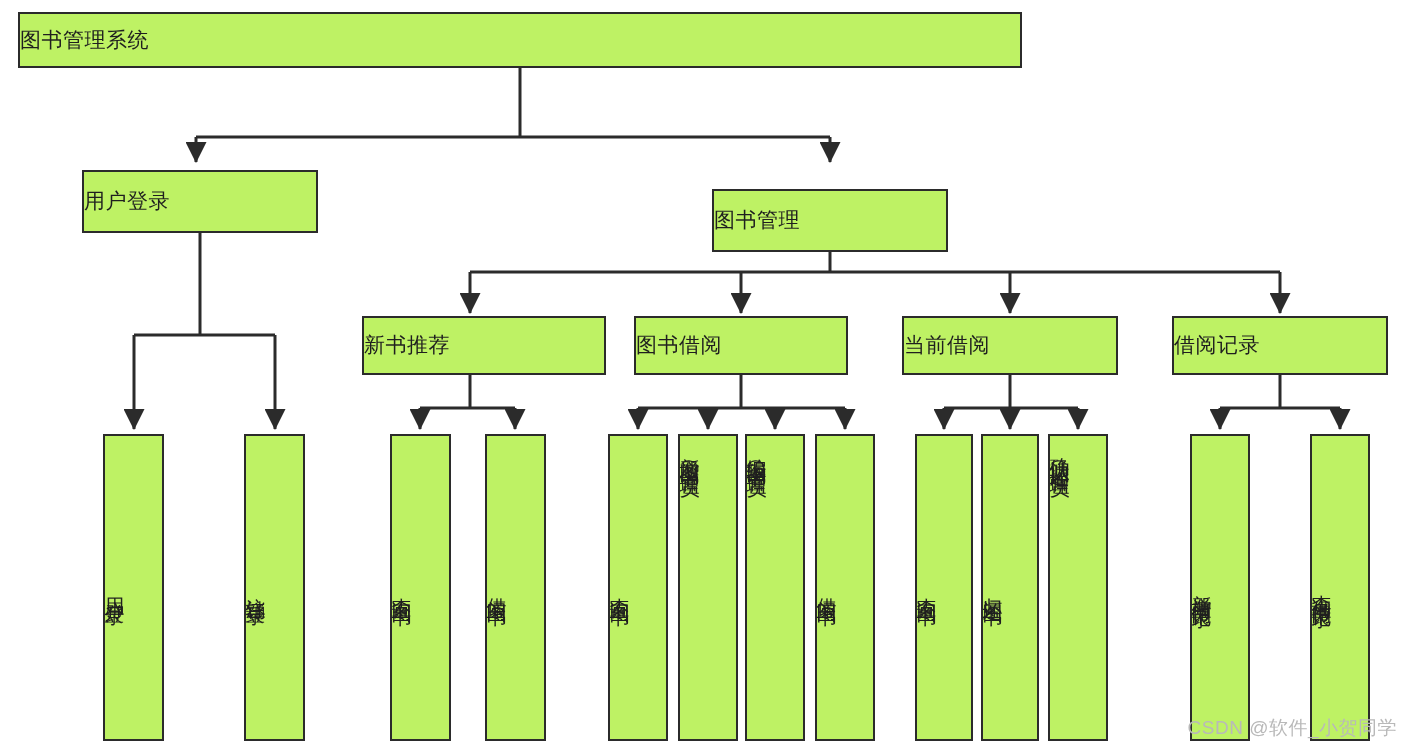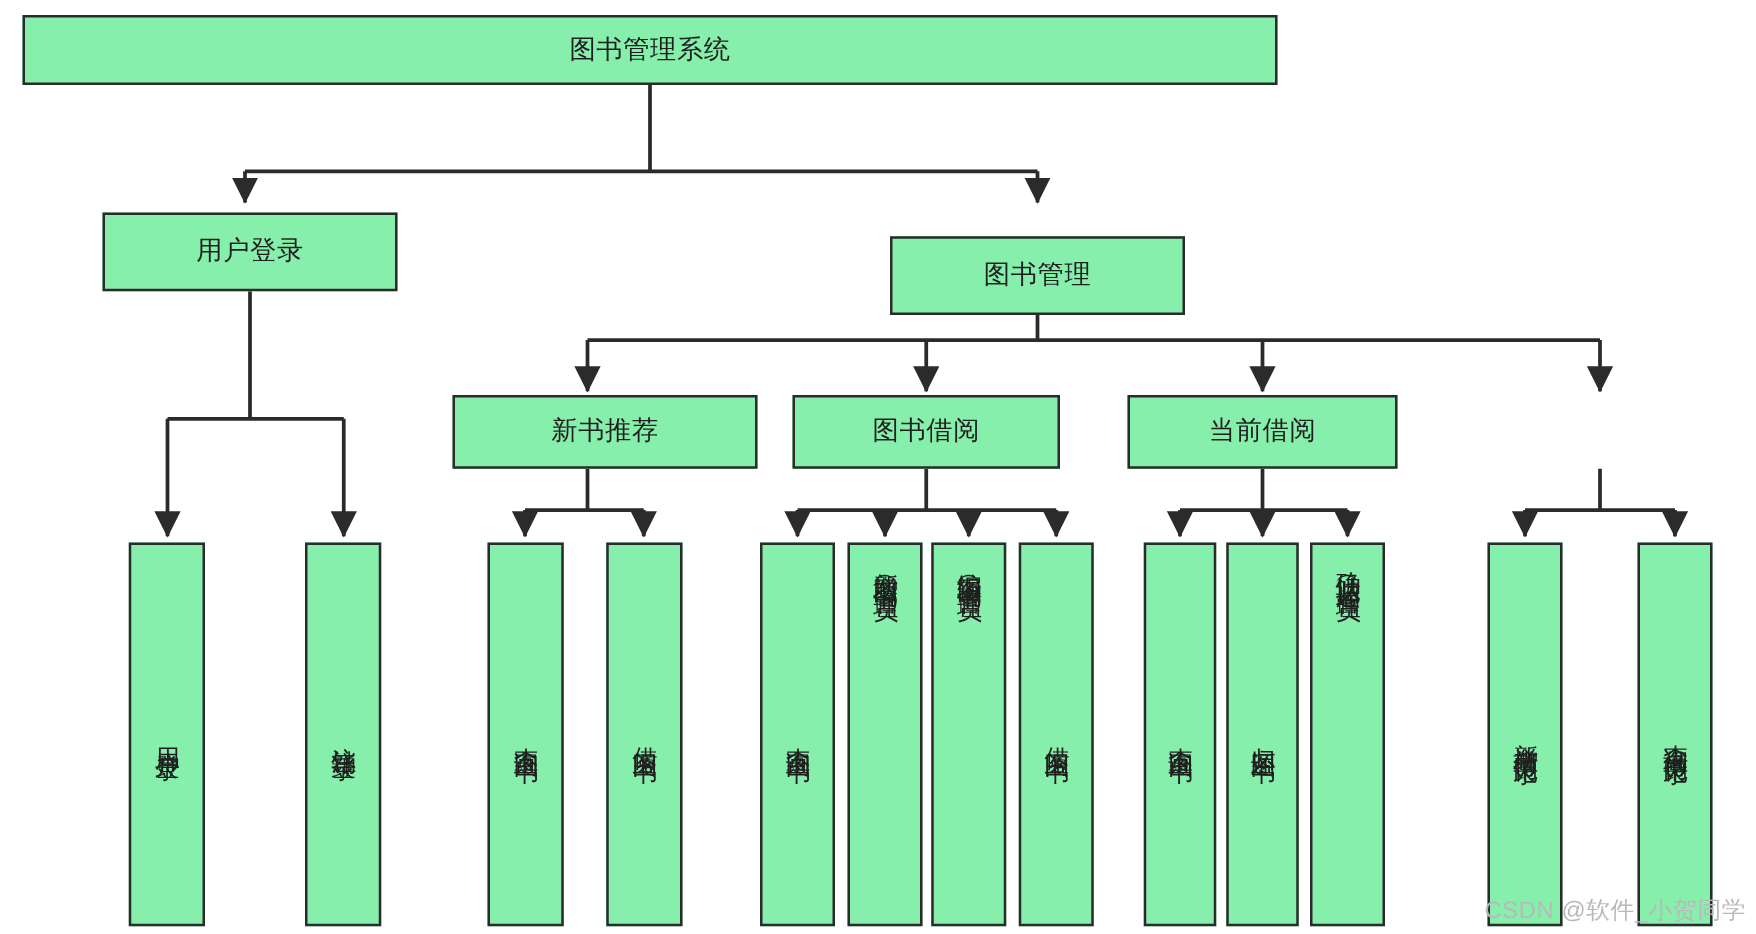--- a/index.html
+++ b/index.html
@@ -22,25 +22,25 @@
   #diagram-svg {
     position: absolute;
     left: 0;
     top: 0;
     width: 1405px;
     height: 747px;
   }
   .node-box {
     position: absolute;
     box-sizing: border-box;
-    background: #86efac;
+    background: #bef264;
     border: 2px solid #2b2b2b;
     display: flex;
     align-items: center;
-    justify-content: center;
+    justify-content: flex-start;
     overflow: hidden;
   }
   .node-label {
     color: #1f1f1f;
     font-size: 21px;
     line-height: 1.18;
     letter-spacing: 0.5px;
     white-space: nowrap;
     text-align: center;
   }
@@ -138,20 +138,23 @@
 
   <div class="node-box" style="left:362px; top:316px; width:244px; height:59px;">
     <span class="node-label">新书推荐</span>
   </div>
   <div class="node-box" style="left:634px; top:316px; width:214px; height:59px;">
     <span class="node-label">图书借阅</span>
   </div>
   <div class="node-box" style="left:902px; top:316px; width:216px; height:59px;">
     <span class="node-label">当前借阅</span>
   </div>
+  <div class="node-box" style="left:1172px; top:316px; width:216px; height:59px;">
+    <span class="node-label">借阅记录</span>
+  </div>
 
   <div class="node-box vertical centered" style="left:103px; top:434px; width:61px; height:307px;">
     <span class="node-label">用户登录</span>
   </div>
   <div class="node-box vertical centered" style="left:244px; top:434px; width:61px; height:307px;">
     <span class="node-label">注销登录</span>
   </div>
 
   <div class="node-box vertical centered" style="left:390px; top:434px; width:61px; height:307px;">
     <span class="node-label">查询图书</span>

